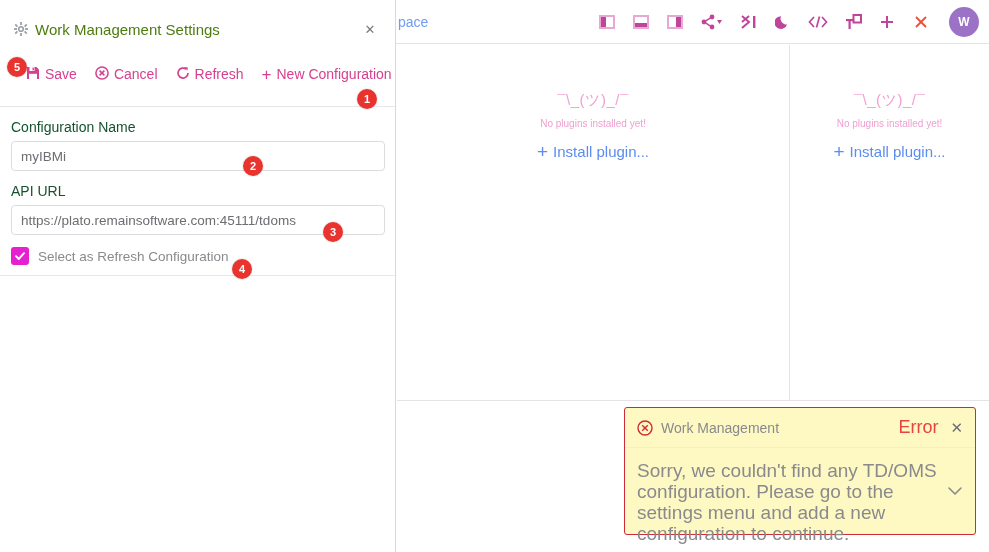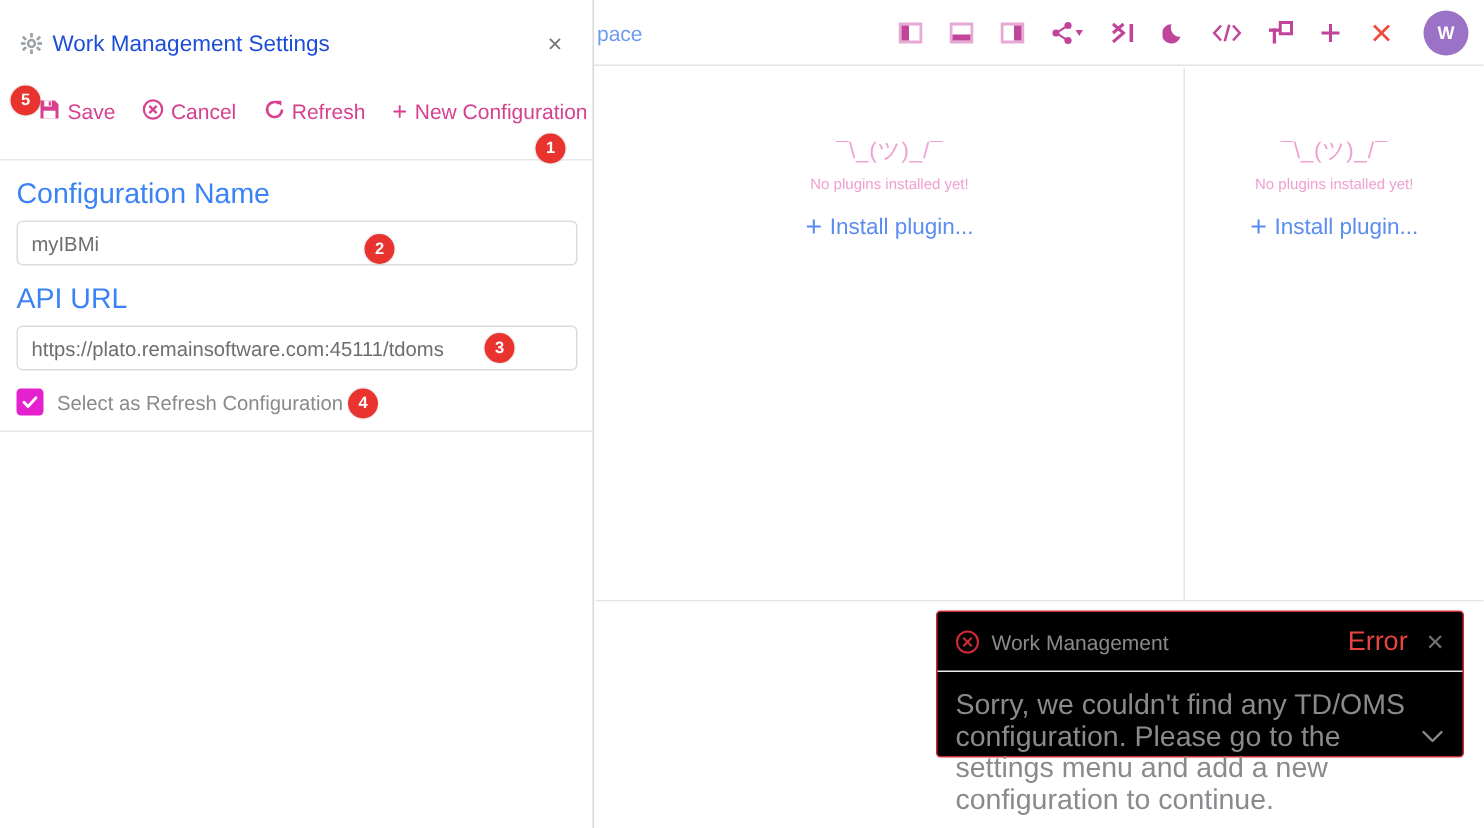--- a/index.html
+++ b/index.html
@@ -60,38 +60,38 @@
   #settings-dialog{
     position:absolute;left:0;top:0;width:396px;height:552px;
     background:#fff;border-right:1px solid #d8d8dc;
     box-sizing:border-box;z-index:20;
   }
   #dlg-title-row{
     position:relative;height:58px;display:flex;align-items:center;
     padding:0 14px;box-sizing:border-box;
   }
   #dlg-gear{color:#9aa0a6;font-size:14px;margin-right:7px;display:flex;align-items:center;}
-  #dlg-title{color:#1d4ed8;font-size:15px;}
+  #dlg-title{color:#4d7c0f;font-size:15px;}
   #dlg-close{
     position:absolute;right:14px;top:18px;width:22px;height:22px;
     display:flex;align-items:center;justify-content:center;
     color:#7a7a7e;cursor:pointer;
   }
   #dlg-actions{
     display:flex;align-items:center;gap:18px;padding:0 16px 0 26px;height:32px;
   }
   .action-btn{
     display:flex;gap:5px;color:#d6408f;font-size:14px;cursor:pointer;white-space:nowrap;
   }
   .action-btn svg{display:block;}
   #dlg-form{
     margin-top:16px;border-top:1px solid #e7e7ea;border-bottom:1px solid #e7e7ea;
     padding:12px 11px 10px 11px;
   }
-  .field-label{color:#3b82f6;font-size:19px;margin-bottom:6px;}
+  .field-label{color:#14532d;font-size:14px;margin-bottom:6px;}
   .field-input{
     width:374px;height:30px;box-sizing:border-box;
     border:1px solid #dcdce0;border-radius:4px;background:#fff;
     padding:0 9px;color:#6d6d72;font-size:13.5px;
     font-family:"Liberation Sans", sans-serif;
     display:flex;align-items:center;
     margin-bottom:12px;
   }
   #default-row{display:flex;align-items:center;gap:9px;margin-top:2px;}
   .checkbox{
@@ -108,22 +108,22 @@
     display:flex;align-items:center;justify-content:center;
     z-index:60;box-shadow:0 0 0 1px rgba(0,0,0,.06);
   }
   #badge-1{left:357px;top:89px;}
   #badge-2{left:243px;top:156px;}
   #badge-3{left:323px;top:222px;}
   #badge-4{left:232px;top:259px;}
   #badge-5{left:7px;top:57px;}
   
   #error-toast{
-    position:absolute;left:624px;top:407px;width:352px;height:98px;
-    background:#000000;border:1px solid #cf2a37;border-radius:3px;
+    position:absolute;left:624px;top:407px;width:352px;height:128px;
+    background:#fef9c3;border:1px solid #cf2a37;border-radius:3px;
     box-sizing:border-box;z-index:40;
   }
   #toast-head{
     height:40px;display:flex;align-items:center;padding:0 12px;
     border-bottom:1px solid #ececef;box-sizing:border-box;
   }
   #toast-err-icon{display:flex;align-items:center;margin-right:8px;}
   #toast-title{color:#8a8a8e;font-size:14px;flex:1;}
   #toast-sev{color:#e8443f;font-size:18px;margin-right:12px;}
   #toast-close{color:#6e6e73;font-size:15px;cursor:pointer;display:flex;align-items:center;}

